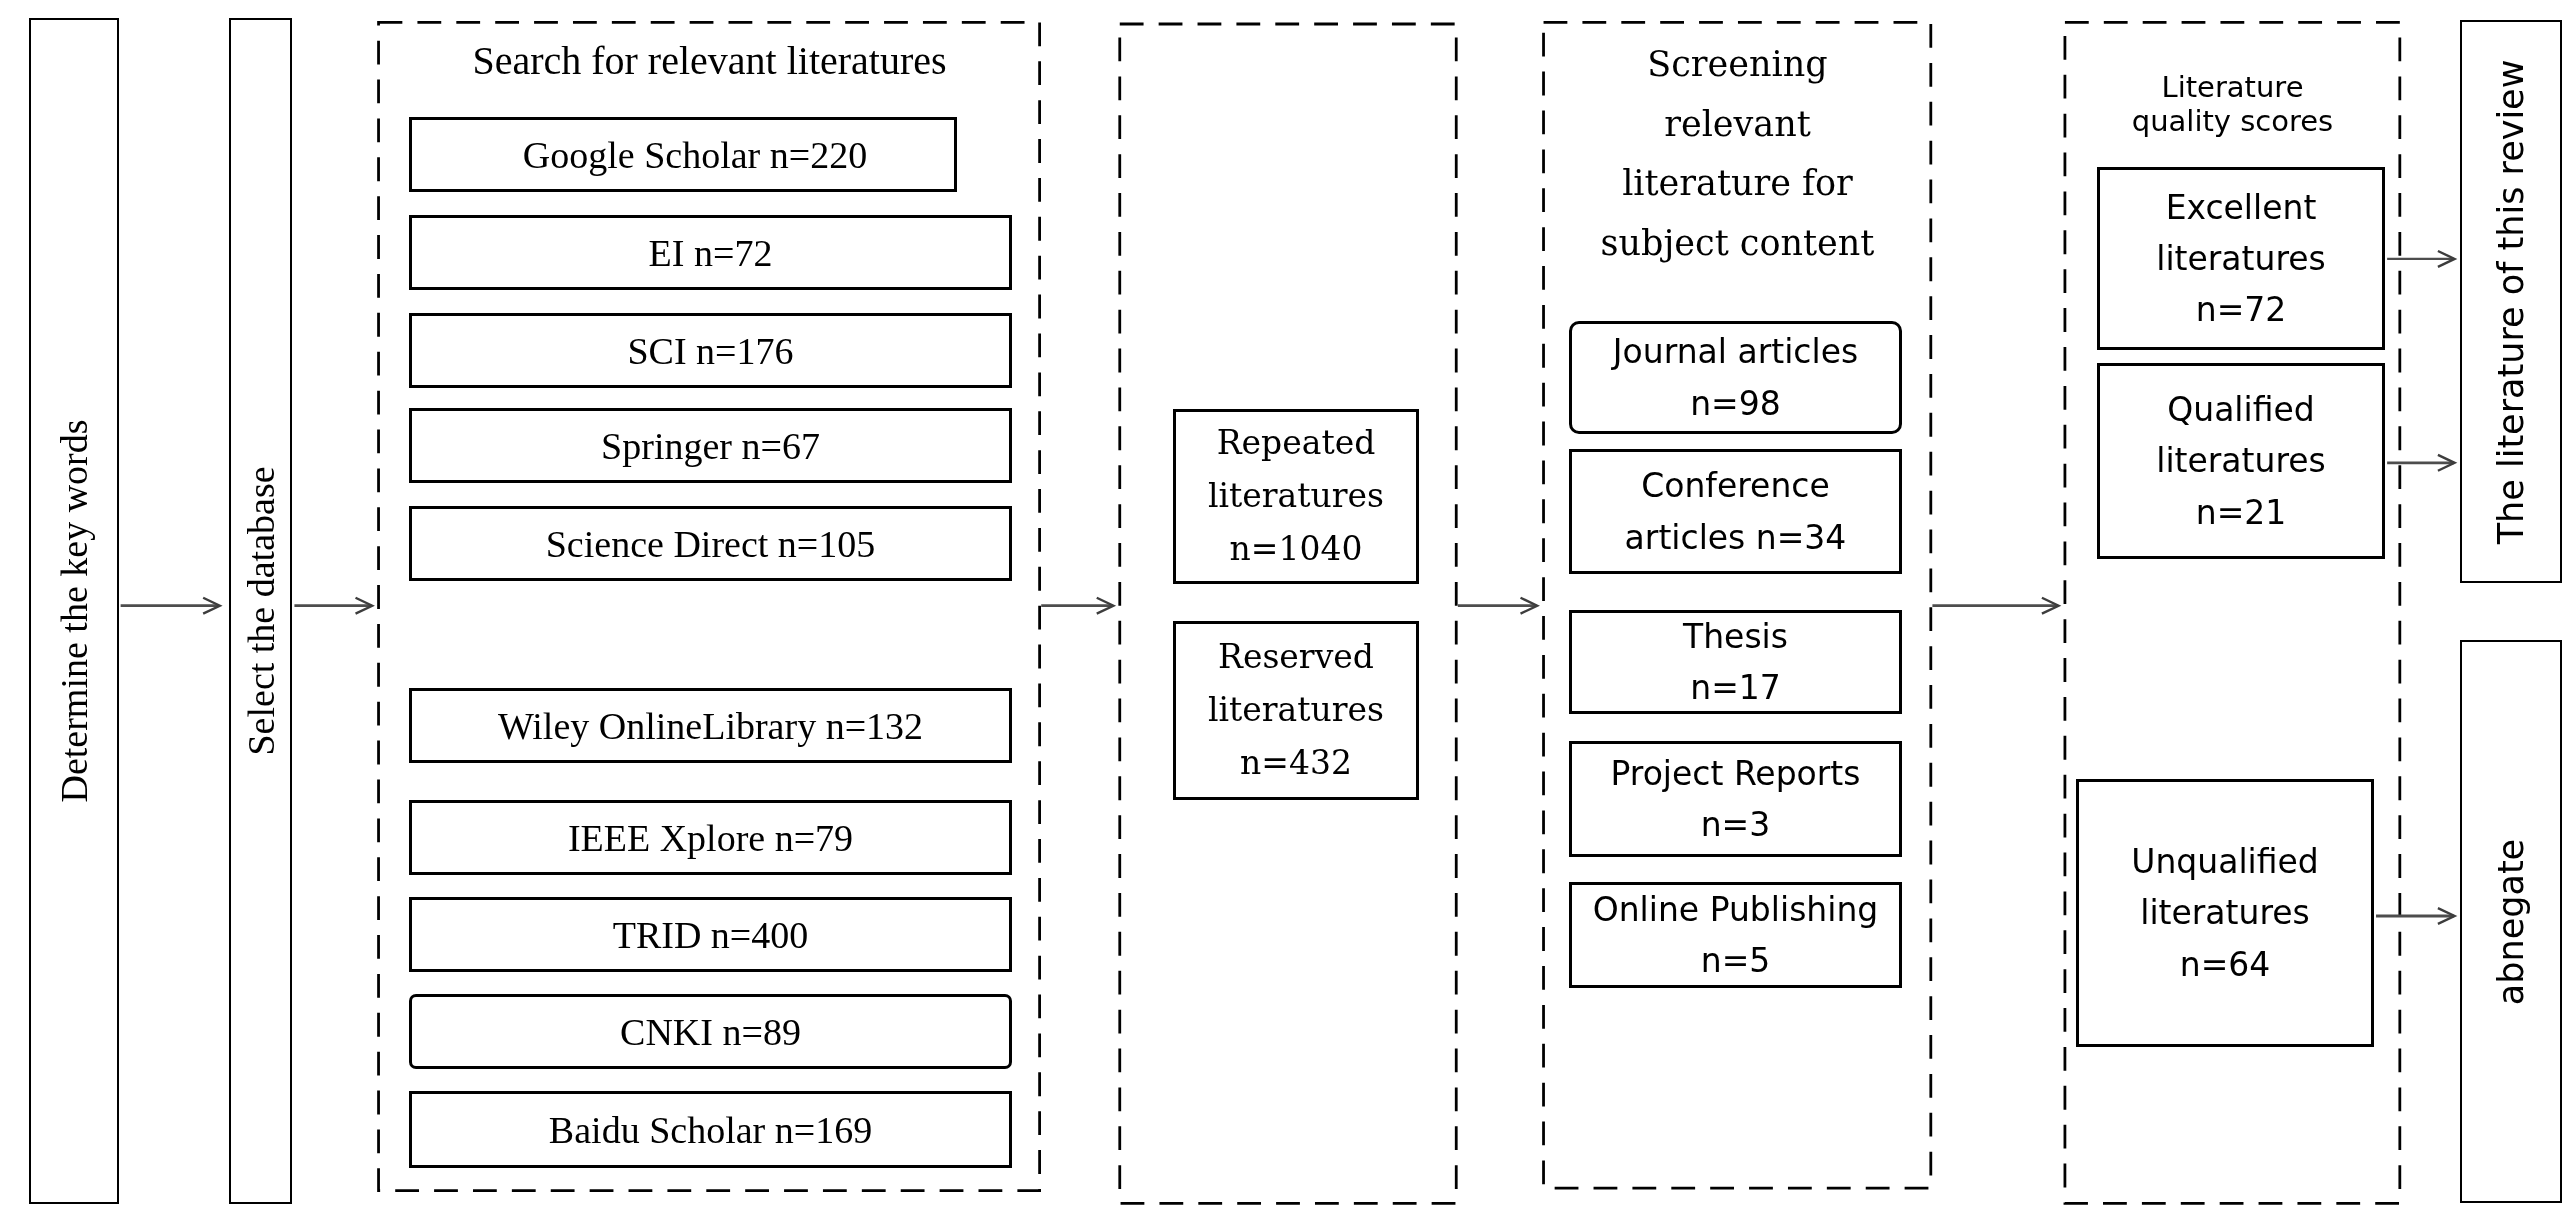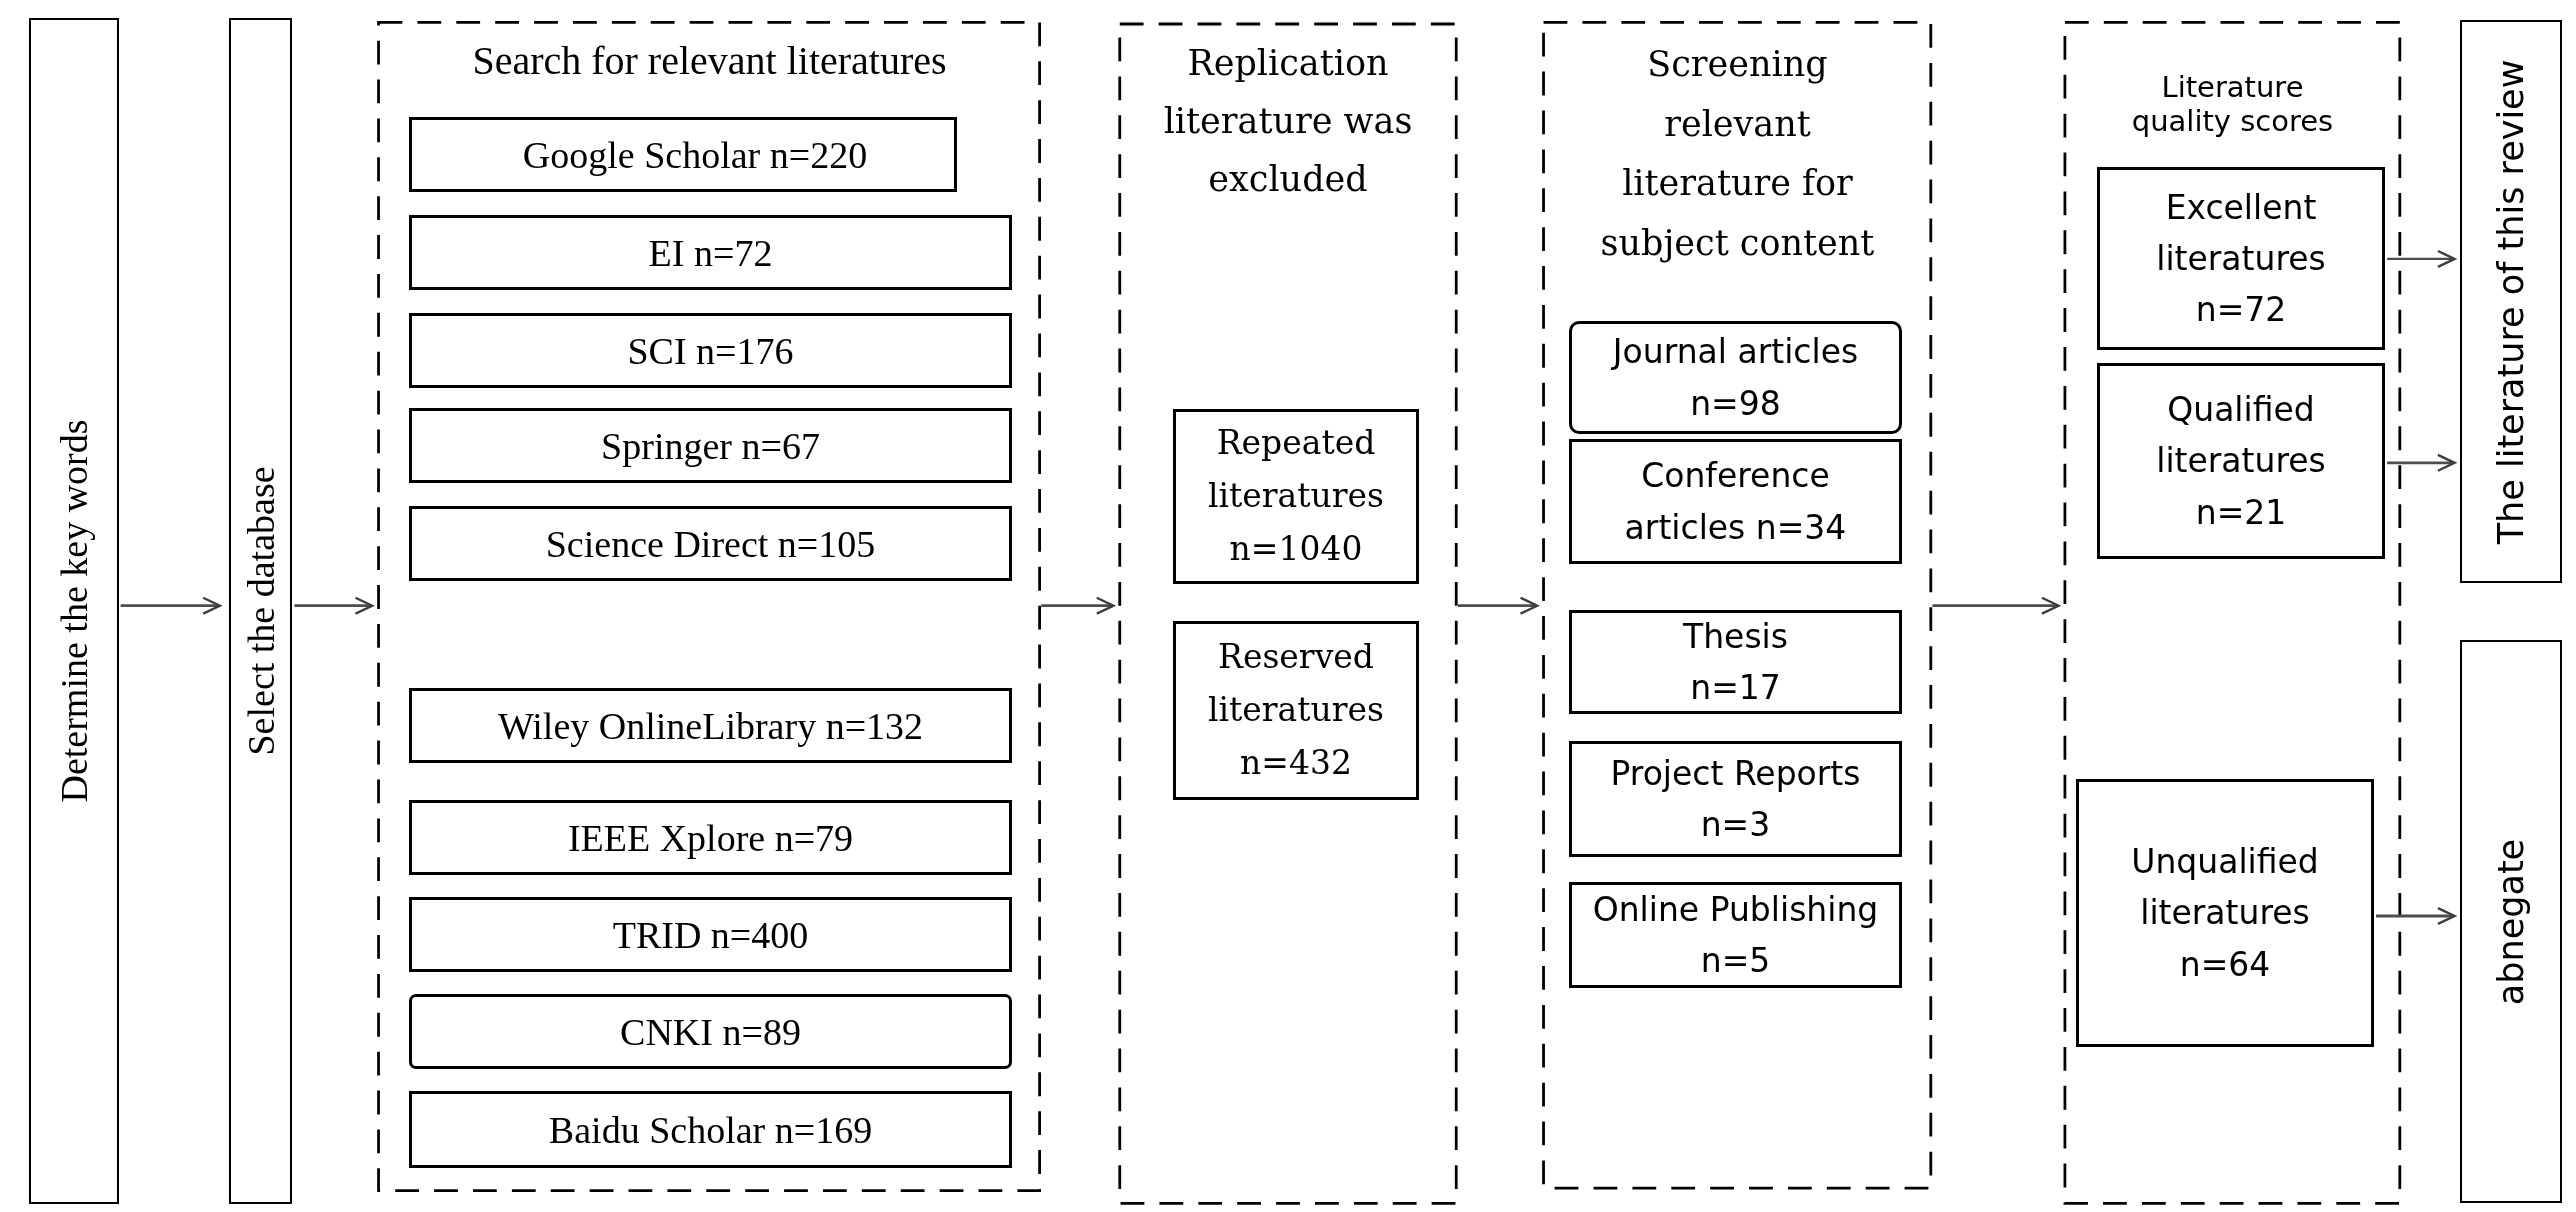--- a/index.html
+++ b/index.html
@@ -101,23 +101,20 @@
   <div class="box serif-n" style="left:409px;top:897px;width:603px;height:75px;">
       <span>TRID n=400</span>
     </div>
   <div class="box serif-n" style="left:409px;top:994px;width:603px;height:75px;border-radius:7px;">
       <span>CNKI n=89</span>
     </div>
   <div class="box serif-n" style="left:409px;top:1091px;width:603px;height:77px;">
       <span>Baidu Scholar n=169</span>
     </div>
 
-  <div class="title serif-w" style="left:1120px;top:35px;width:336px;line-height:1.65;font-size:35px;">Replication
-literature was
-excluded</div>
 
   <div class="box serif-w pre" style="left:1173px;top:409px;width:246px;height:175px;line-height:1.6;">
     <span class="pre">Repeated
 literatures
 n=1040</span>
   </div>
   <div class="box serif-w pre" style="left:1173px;top:621px;width:246px;height:179px;line-height:1.6;">
     <span class="pre">Reserved
 literatures
 n=432</span>
@@ -125,21 +122,21 @@
 
   <div class="title serif-w" style="left:1544px;top:35px;width:387px;line-height:1.7;font-size:35px;">Screening
 relevant
 literature for
 subject content</div>
 
   <div class="box sans pre" style="left:1569px;top:321px;width:333px;height:113px;line-height:1.55;border-radius:10px;">
     <span class="pre">Journal articles
 n=98</span>
   </div>
-  <div class="box sans pre" style="left:1569px;top:439px;width:333px;height:125px;line-height:1.55;">
+  <div class="box sans pre" style="left:1569px;top:449px;width:333px;height:125px;line-height:1.55;">
     <span class="pre">Conference
 articles n=34</span>
   </div>
   <div class="box sans pre" style="left:1569px;top:610px;width:333px;height:104px;line-height:1.55;">
     <span class="pre">Thesis
 n=17</span>
   </div>
   <div class="box sans pre" style="left:1569px;top:741px;width:333px;height:116px;line-height:1.55;">
     <span class="pre">Project Reports
 n=3</span>

